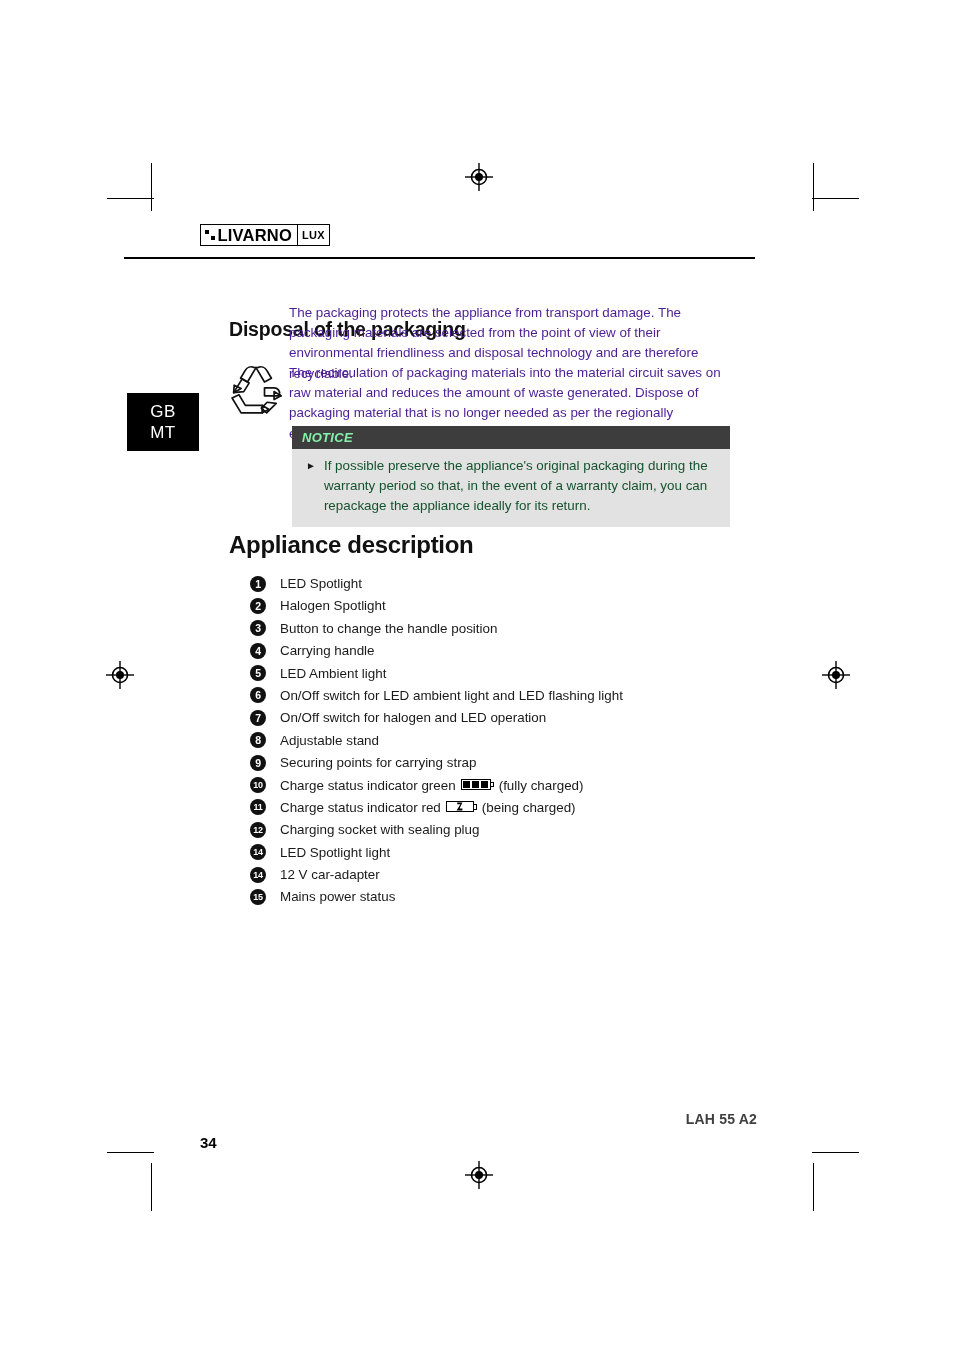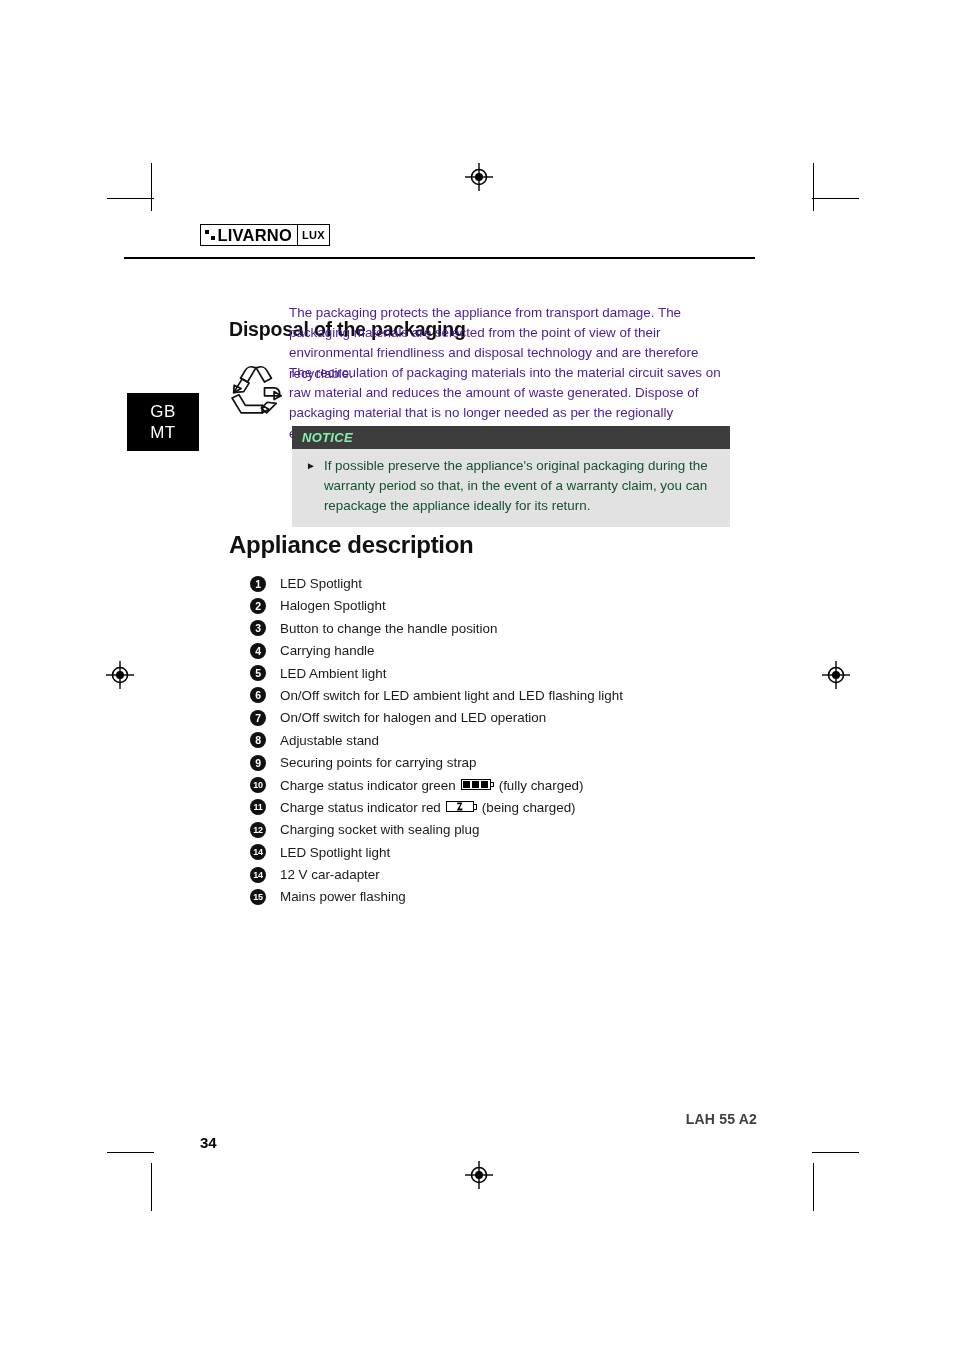--- a/index.html
+++ b/index.html
@@ -463,21 +463,21 @@
       <span class="part-label">LED Spotlight light</span>
     </div>
 
     <div class="part-row">
       <span class="part-num wide">14</span>
       <span class="part-label">12 V car-adapter</span>
     </div>
 
     <div class="part-row">
       <span class="part-num wide">15</span>
-      <span class="part-label">Mains power flashing</span>
+      <span class="part-label">Mains power status</span>
     </div>
 
   </div>
 
   <div class="footer-page">34</div>
   <div class="footer-model">LAH 55 A2</div>
 
 </div>
 
 </body></html>

